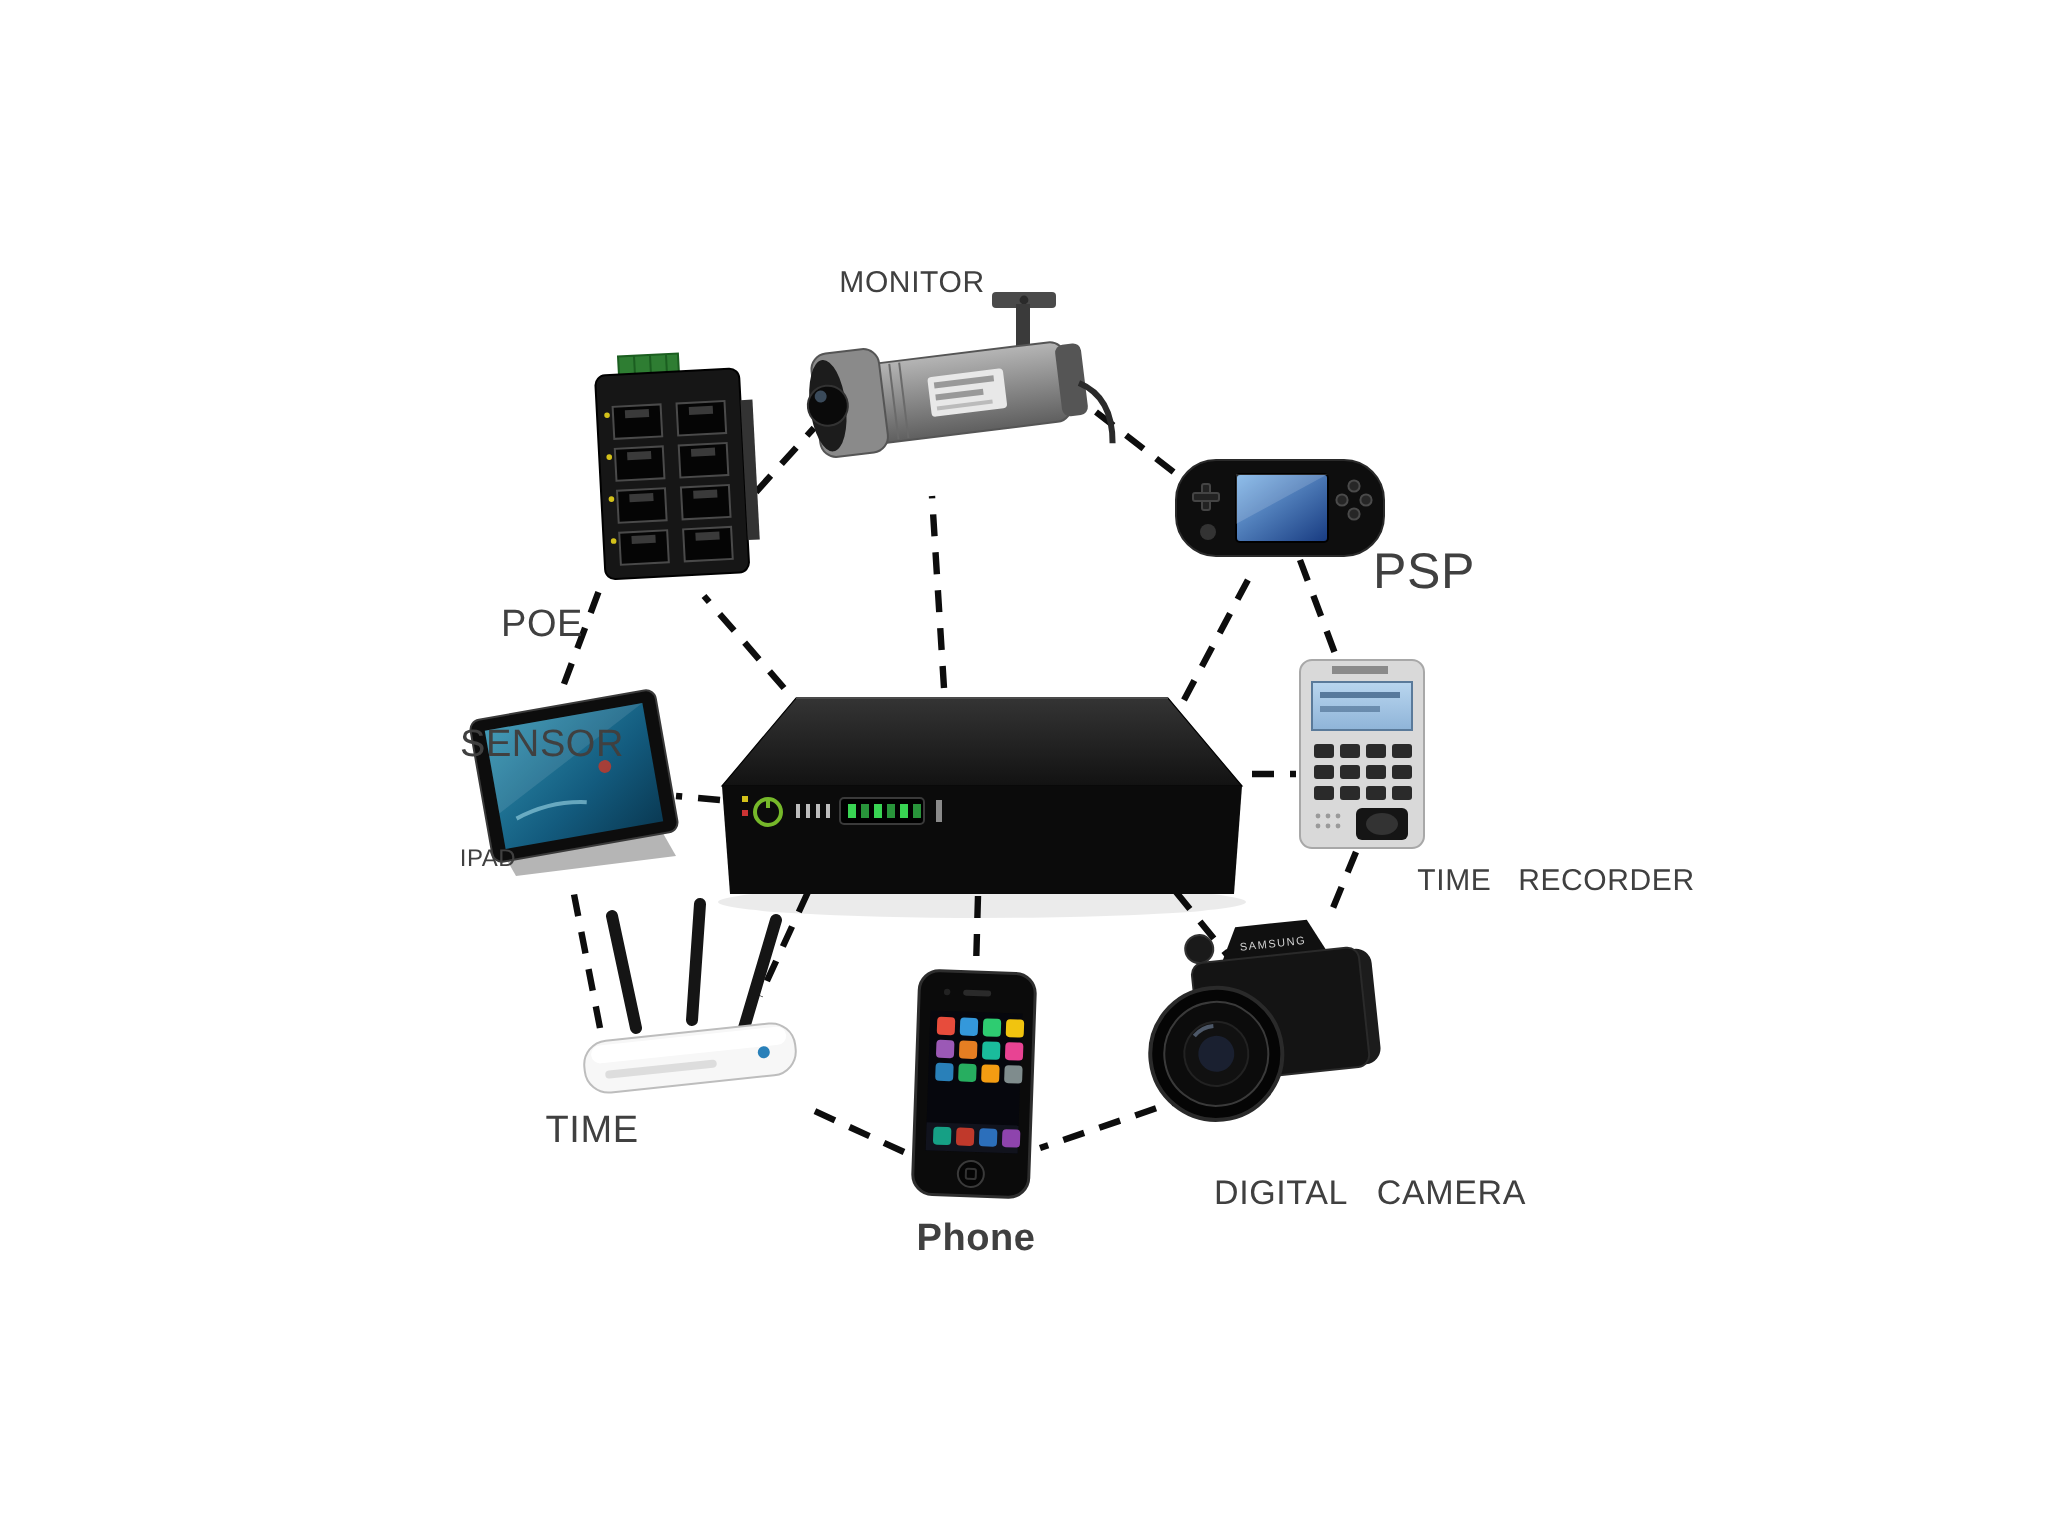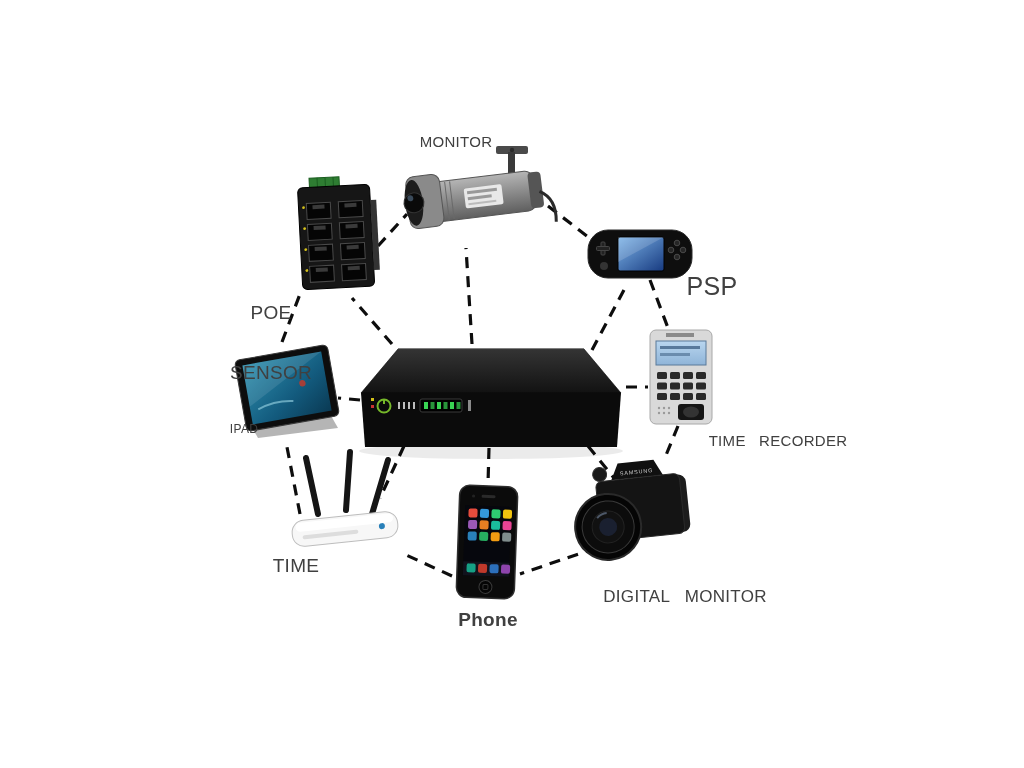--- a/index.html
+++ b/index.html
@@ -279,15 +279,15 @@
 <div class="label lbl-monitor">MONITOR</div>
 <div class="label lbl-poe">
   <div>POE</div>
   <div>SENSOR</div>
 </div>
 <div class="label lbl-psp">PSP</div>
 <div class="label lbl-time">TIME   RECORDER</div>
 <div class="label lbl-ipad">IPAD</div>
 <div class="label lbl-wifi">TIME</div>
 <div class="label lbl-phone">Phone</div>
-<div class="label lbl-cam">DIGITAL   MONITOR</div>
+<div class="label lbl-cam">DIGITAL   CAMERA</div>
 
 </div>
 
 </body></html>

